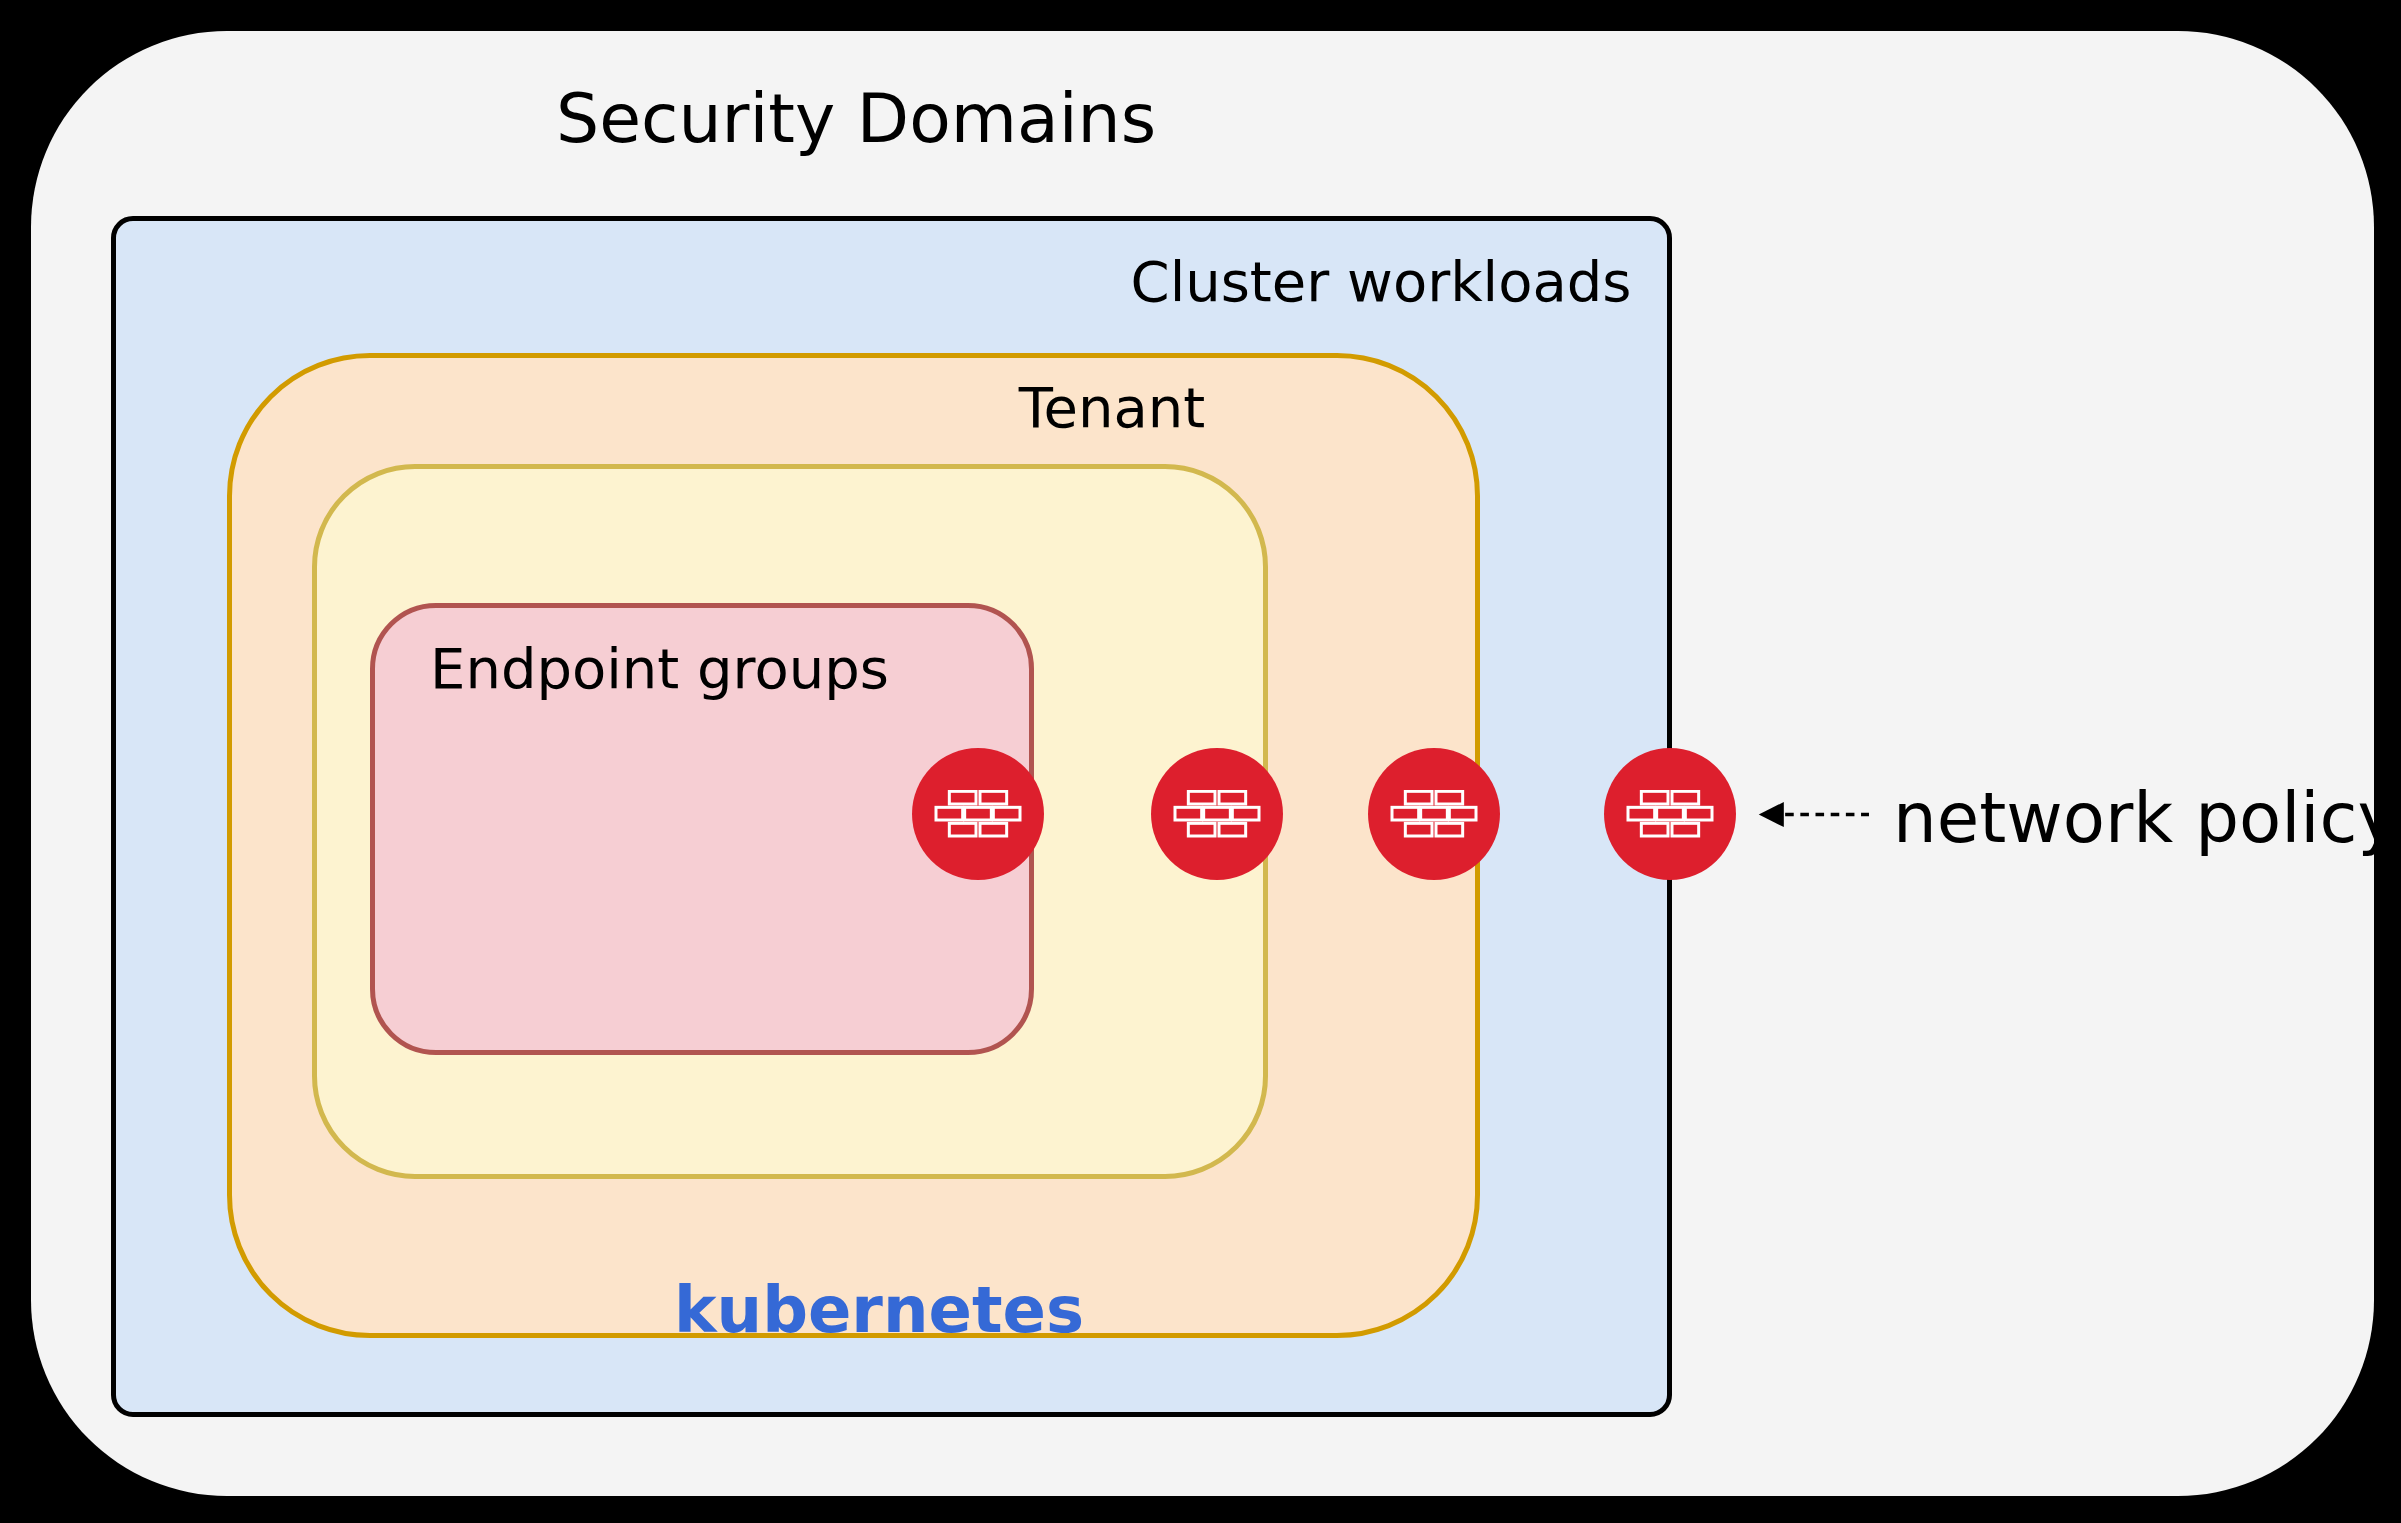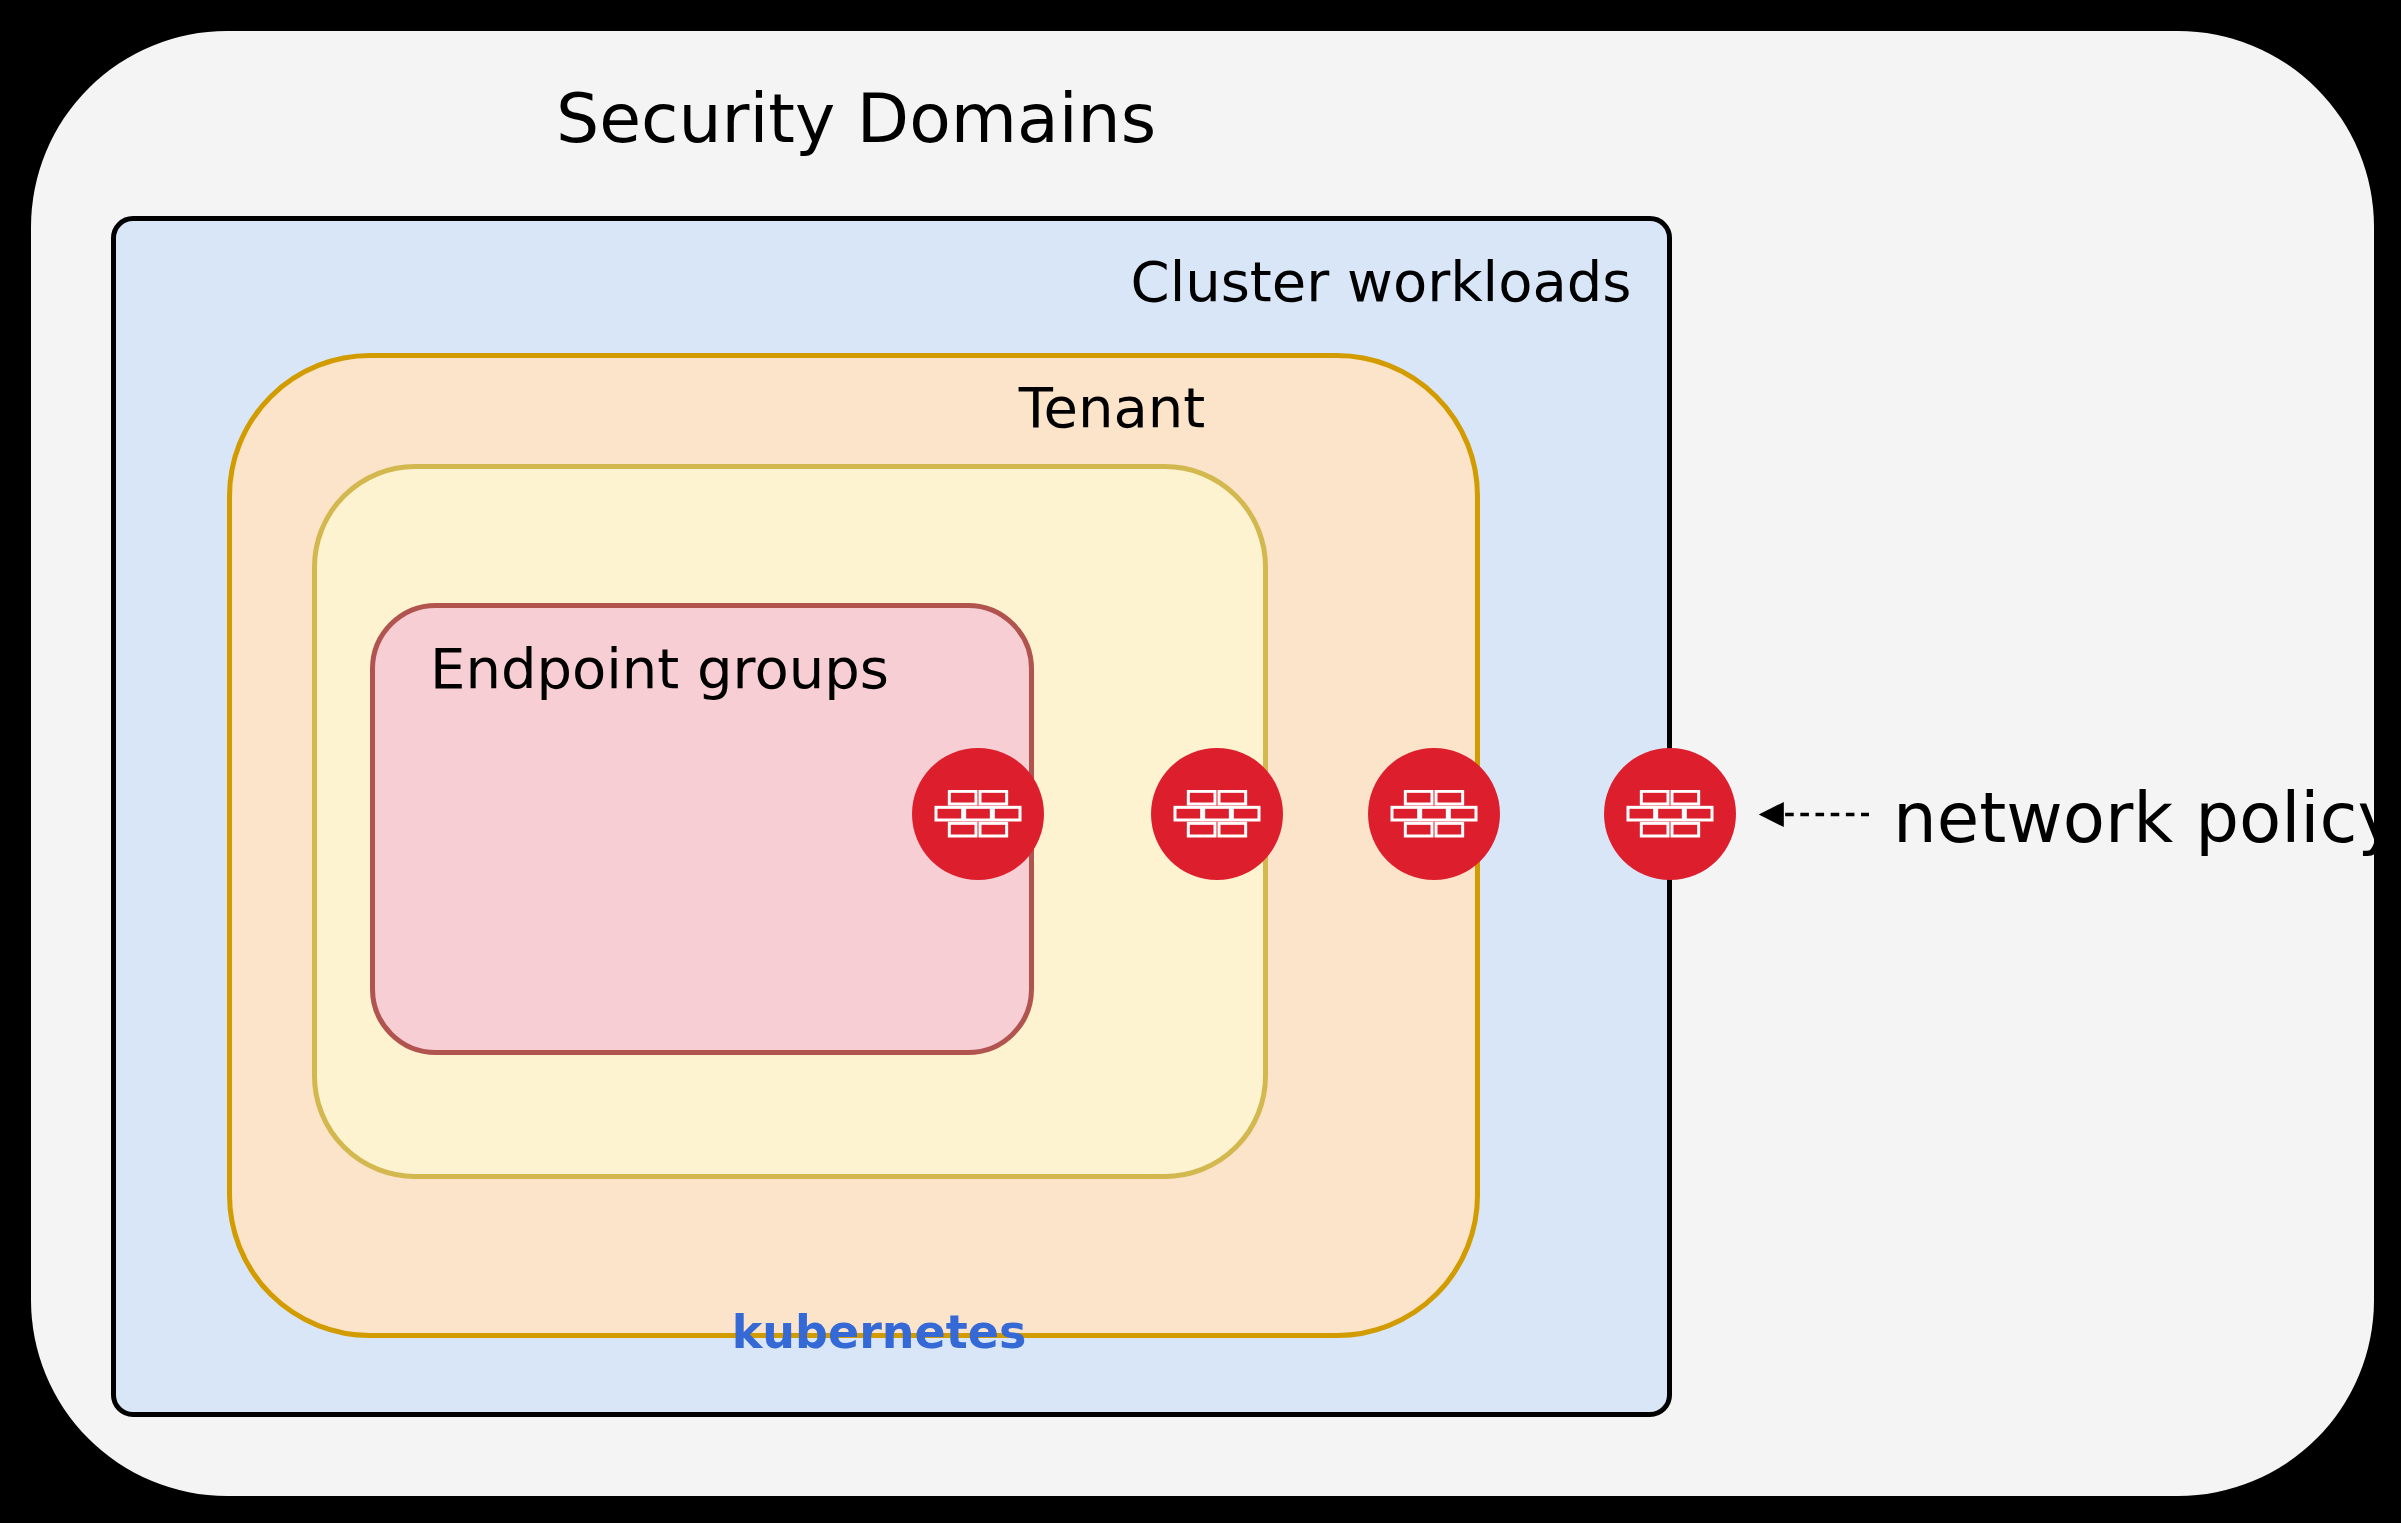--- a/index.html
+++ b/index.html
@@ -72,23 +72,23 @@
     line-height: 1.18;
     white-space: nowrap;
   }
   .cluster-label   { left: 1265px; top: 28px;  transform: translateX(-50%); }
   .tenant-label    { left: 880px; top: 17.3px;  transform: translateX(-50%); }
   .namespace-label { left: 581px;  top: 14.6px;  transform: translateX(-50%); }
   .endpoint-label  { left: 55px;   top: 28px; }
 
   .kubernetes-label {
     position: absolute;
-    left: 763px; top: 1084px;
+    left: 763px; top: 1052px;
     transform: translateX(-50%);
-    font-size: 46px;
+    font-size: 64px;
     font-weight: bold;
     line-height: 1.18;
     color: var(--kubernetes_blue);
     white-space: nowrap;
   }
 
   
   .firewall {
     position: absolute;
     width: 132px; height: 132px;

